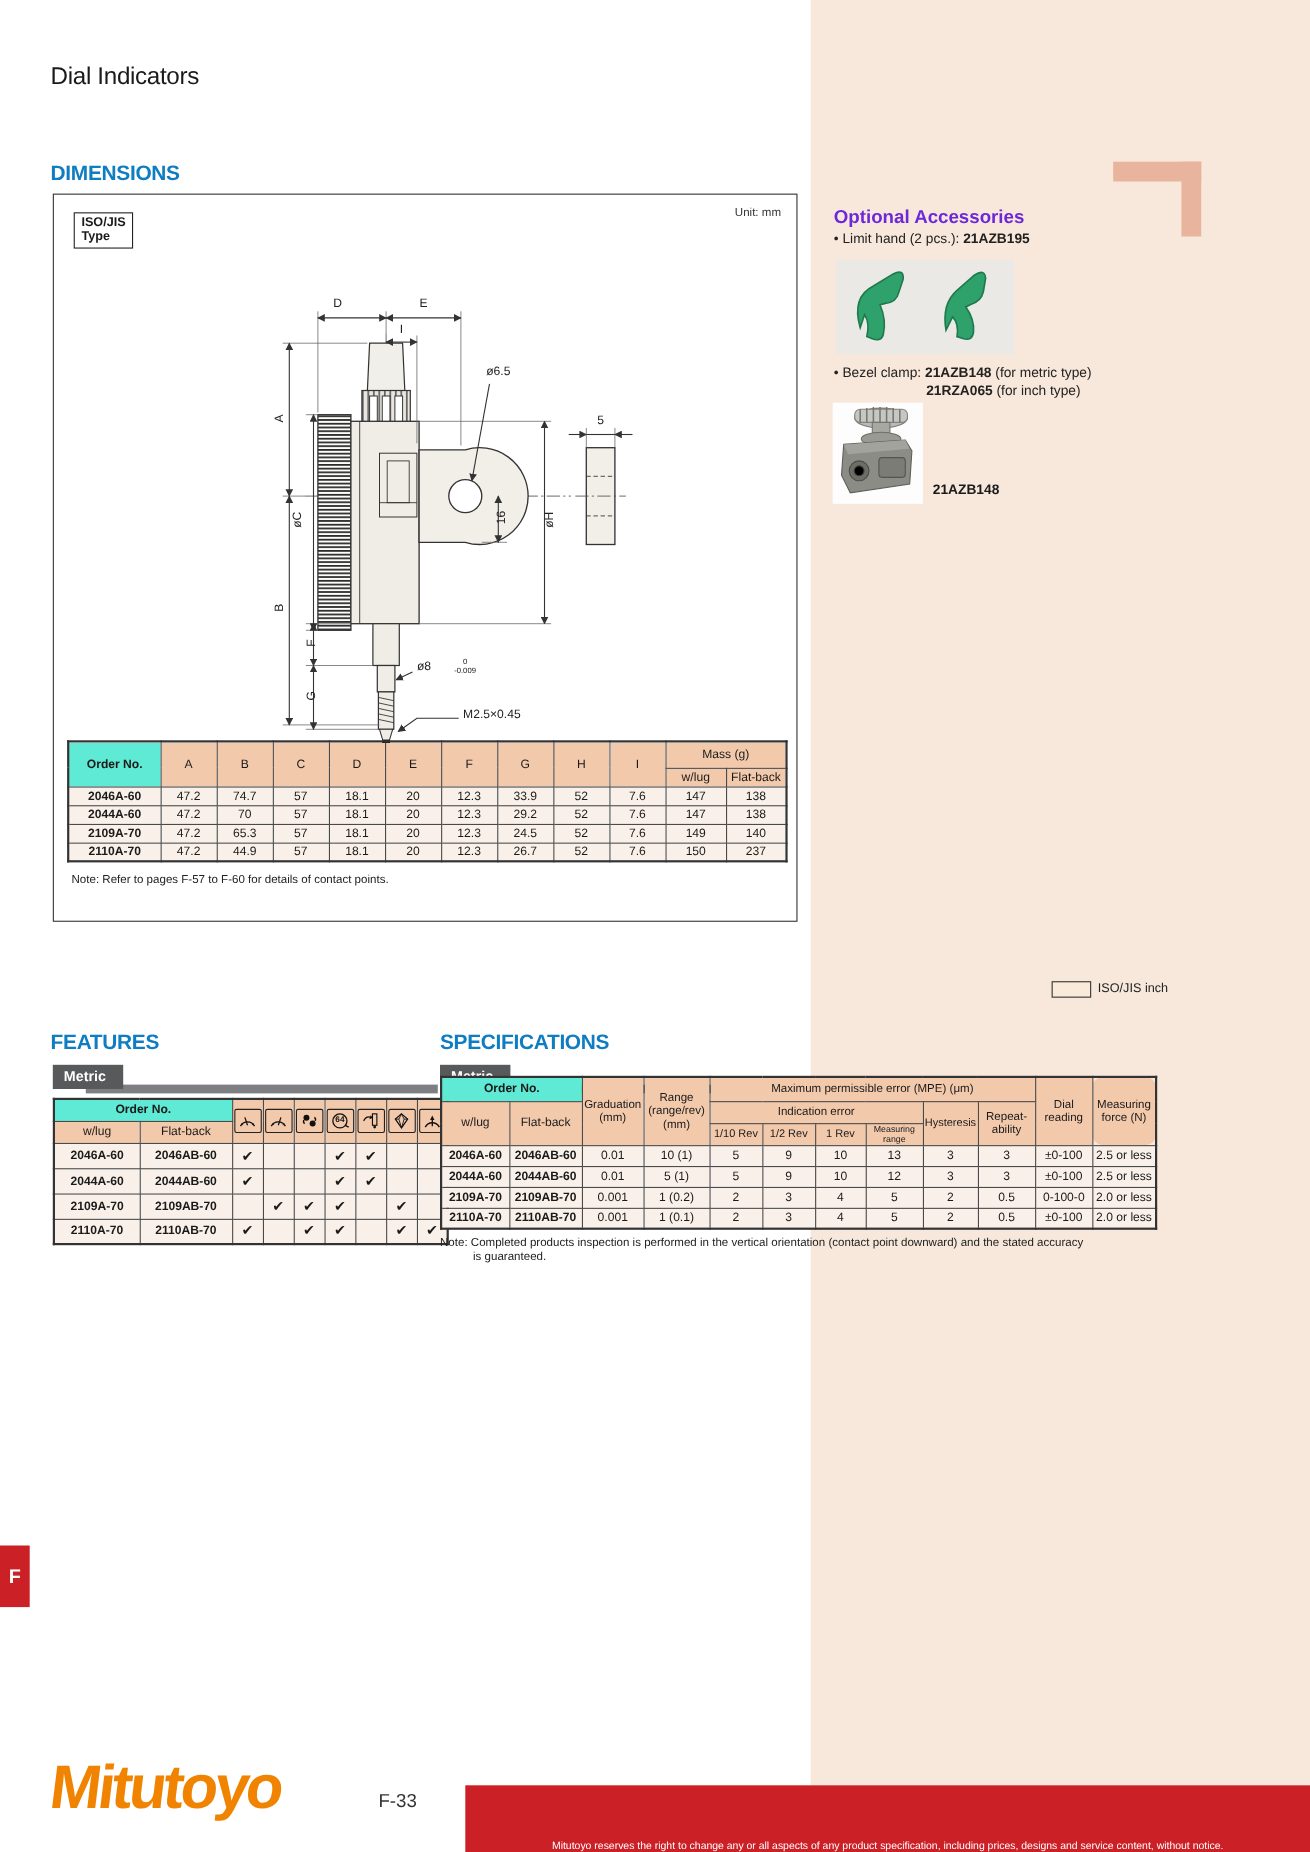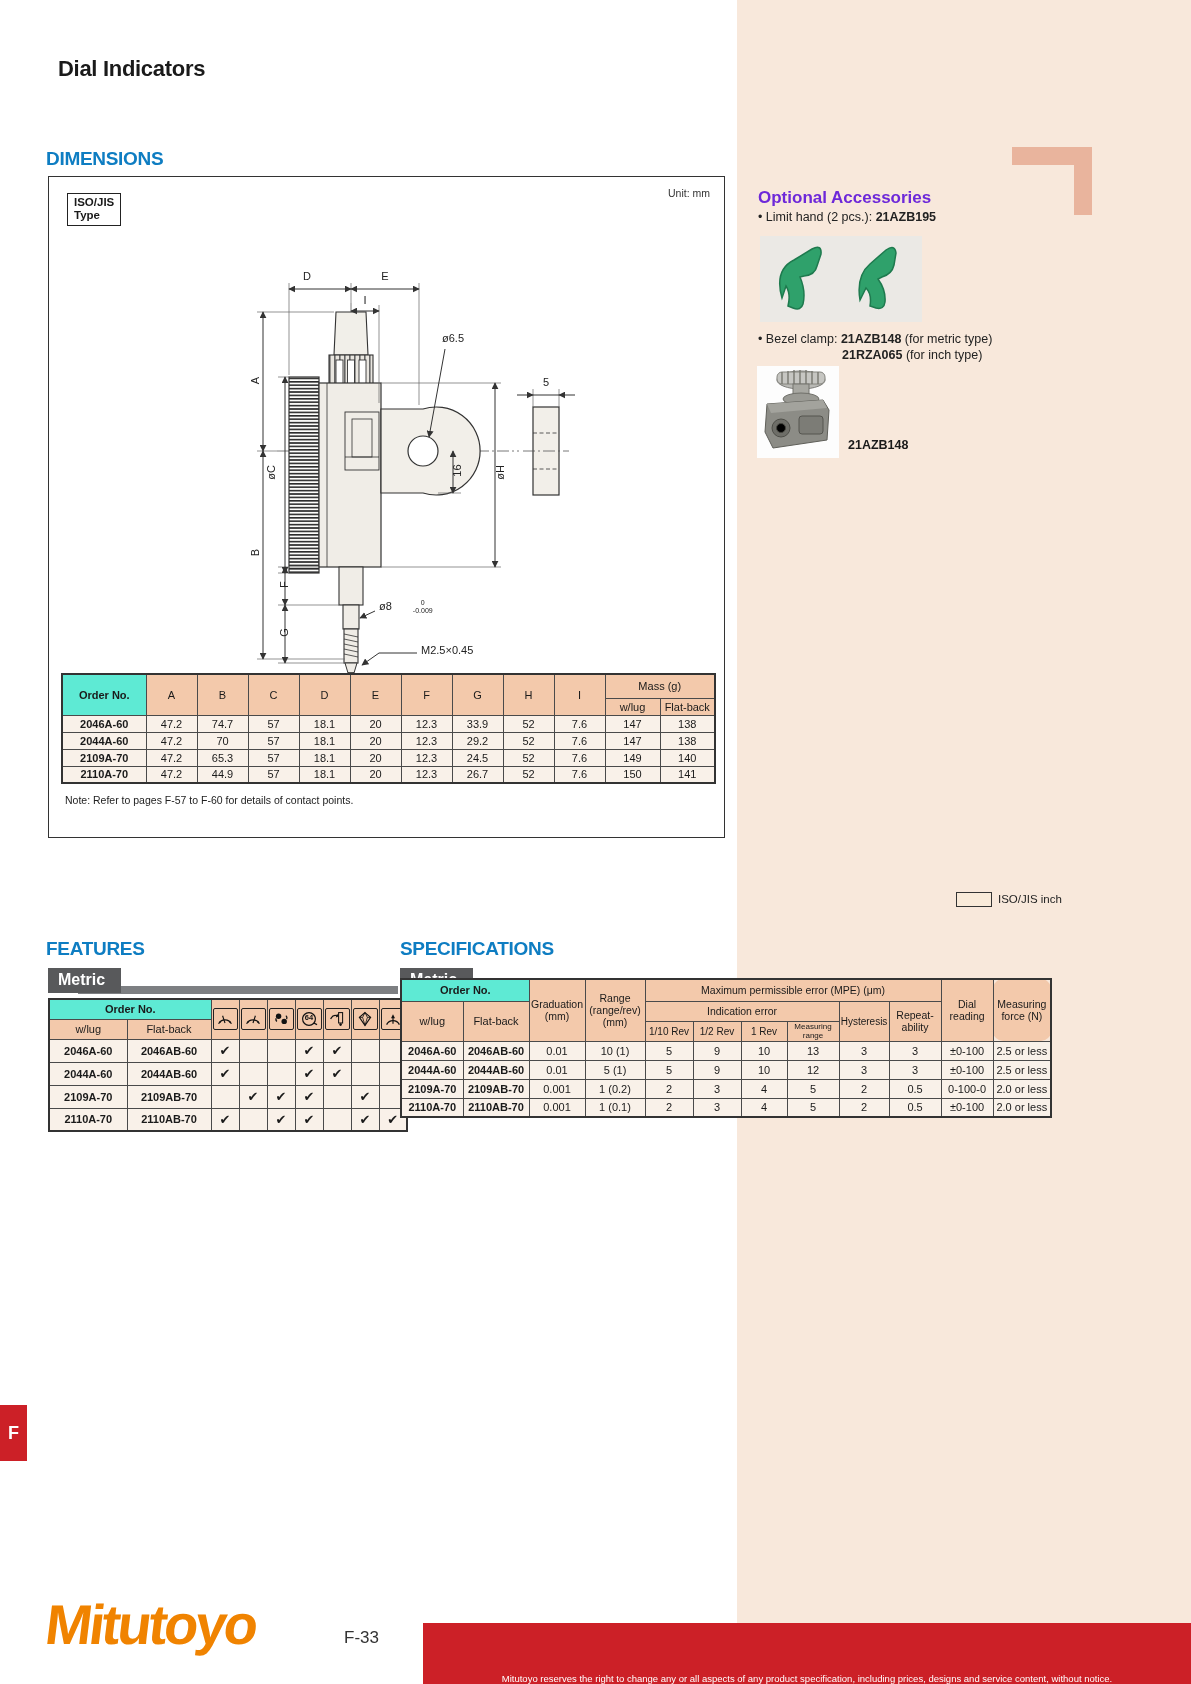--- a/index.html
+++ b/index.html
@@ -5,21 +5,21 @@
   * { margin:0; padding:0; box-sizing:border-box; }
   body { background:#e9e9e9; font-family:"Liberation Sans","DejaVu Sans",sans-serif; color:#1a1a1a; }
   .page { position:relative; width:1191px; height:1684px; background:#fff; margin:0 auto; overflow:hidden; }
 
   .peach-panel { position:absolute; left:737px; top:0; width:454px; height:1623px; background:#f8e8db; z-index:0; }
   .corner-h { position:absolute; left:1012px; top:147px; width:80px; height:18px; background:#e9b49d; z-index:1; }
   .corner-v { position:absolute; left:1074px; top:147px; width:18px; height:68px; background:#e9b49d; z-index:1; }
 
   .z { position:absolute; z-index:2; }
 
-  .page-title { left:46px; top:56px; font-size:22px; font-weight:bold; letter-spacing:-0.3px;margin-left:12px; }
+  .page-title { left:46px; top:56px; font-size:22px; font-weight:normal; letter-spacing:-0.3px; }
   .sec-head { font-size:19px; font-weight:bold; color:#0e7dc2; letter-spacing:-0.3px; }
 
   
   .dims-box { left:48px; top:176px; width:677px; height:662px; border:1.5px solid #333; background:#fff; }
   .iso-box { position:absolute; left:18px; top:16px; border:1.2px solid #222; padding:2px 6px 3px 6px; font-size:11.5px; font-weight:bold; line-height:1.15; }
   .unit-label { position:absolute; right:14px; top:10px; font-size:10.5px; color:#333; }
 
   .diagram-svg { position:absolute; left:0; top:0; width:677px; height:662px; }
   .dlabel { position:absolute; font-size:11px; color:#222; text-align:center; line-height:1; }
   .rot { transform:rotate(-90deg); }
@@ -42,21 +42,21 @@
   
   .acc-head { left:758px; top:188px; font-size:17px; font-weight:bold; color:#6d28d9; }
   .acc-line { font-size:12.5px; color:#222; }
   .b { font-weight:bold; }
   .limit-img { left:760px; top:236px; width:162px; height:86px; background:#ebe9e5; }
   .clamp-img { left:757px; top:366px; width:82px; height:92px; background:#fdfdfd; }
   .clamp-cap { left:848px; top:438px; font-size:12.5px; font-weight:bold; }
 
   
   .metric-wrap { height:26px; }
-  .metric-tag { position:absolute; left:0; top:0; background:#58595b; color:#fff; font-size:16px; font-weight:bold; padding:3px 16px 4px 10px; }
+  .metric-tag { position:absolute; left:0; top:0; background:#58595b; color:#fff; font-size:13px; font-weight:bold; padding:3px 16px 4px 10px; }
   .metric-bar { position:absolute; left:30px; top:18px; height:8px; background:#7d7f82; }
 
   
   .icon-box { width:25px; height:22px; border:1.6px solid #222; border-radius:2px; display:inline-flex; align-items:center; justify-content:center; position:relative; background:transparent; }
   .icon64-text { position:absolute; left:0; top:4px; width:100%; text-align:center; font-size:7.5px; font-weight:bold; color:#111; }
   .chk { font-size:13px; font-weight:bold; }
 
   .legend-swatch { position:absolute; width:36px; height:15px; border:1.6px solid #333; background:#f9ead9; }
   .legend-text { position:absolute; font-size:11.5px; color:#222; }
 
@@ -279,21 +279,21 @@
           <td class="cell">47.2</td>
           <td class="cell">44.9</td>
           <td class="cell">57</td>
           <td class="cell">18.1</td>
           <td class="cell">20</td>
           <td class="cell">12.3</td>
           <td class="cell">26.7</td>
           <td class="cell">52</td>
           <td class="cell">7.6</td>
           <td class="cell">150</td>
-          <td class="cell">141</td>
+          <td class="cell">237</td>
         </tr>
       </tbody>
         </table>
     </div>
     <div class="dims-note note">Note: Refer to pages F-57 to F-60 for details of contact points.</div>
   </div>
 
   <div class="z acc-head">Optional Accessories</div>
   <div class="z acc-line" style="left:758px; top:210px;">
     <span>• Limit hand (2 pcs.): </span><span class="b">21AZB195</span>
@@ -574,20 +574,24 @@
         <td class="cell">4</td>
         <td class="cell">5</td>
         <td class="cell">2</td>
         <td class="cell">0.5</td>
         <td class="cell">±0-100</td>
         <td class="cell">2.0 or less</td>
       </tr>
     </tbody>
       </table>
   </div>
+  <div class="z note" style="left:400px; top:1124px; width:660px;">
+    <div>Note: Completed products inspection is performed in the vertical orientation (contact point downward) and the stated accuracy</div>
+    <div style="padding-left:30px;">is guaranteed.</div>
+  </div>
 
   <div class="z side-tab">F</div>
   <div class="z logo">Mitutoyo</div>
   <div class="z pageno">F-33</div>
   <div class="footer-bar z">
     <div class="footer-text">Mitutoyo reserves the right to change any or all aspects of any product specification, including prices, designs and service content, without notice.</div>
   </div>
 </div>
 
 </body></html>

